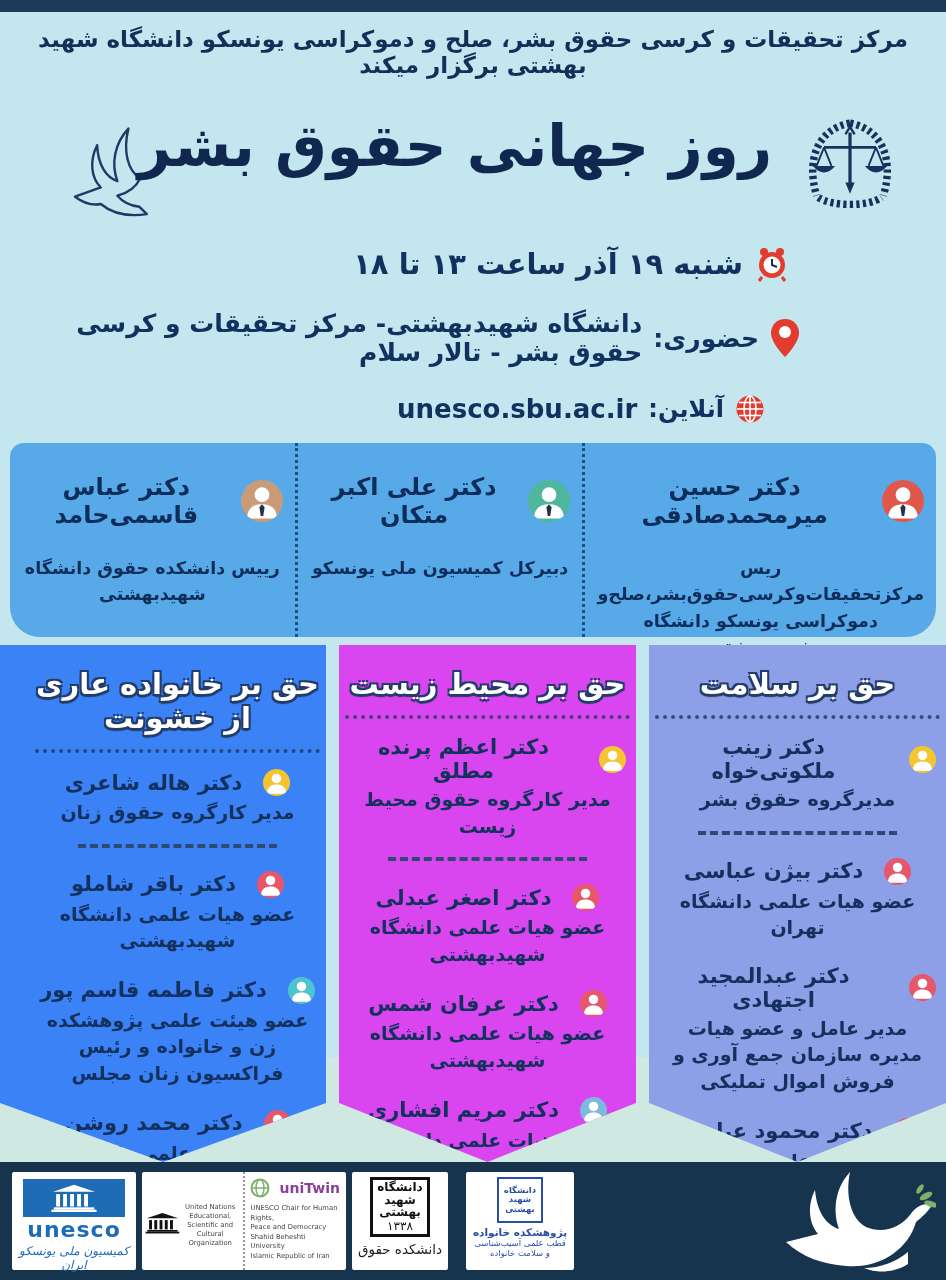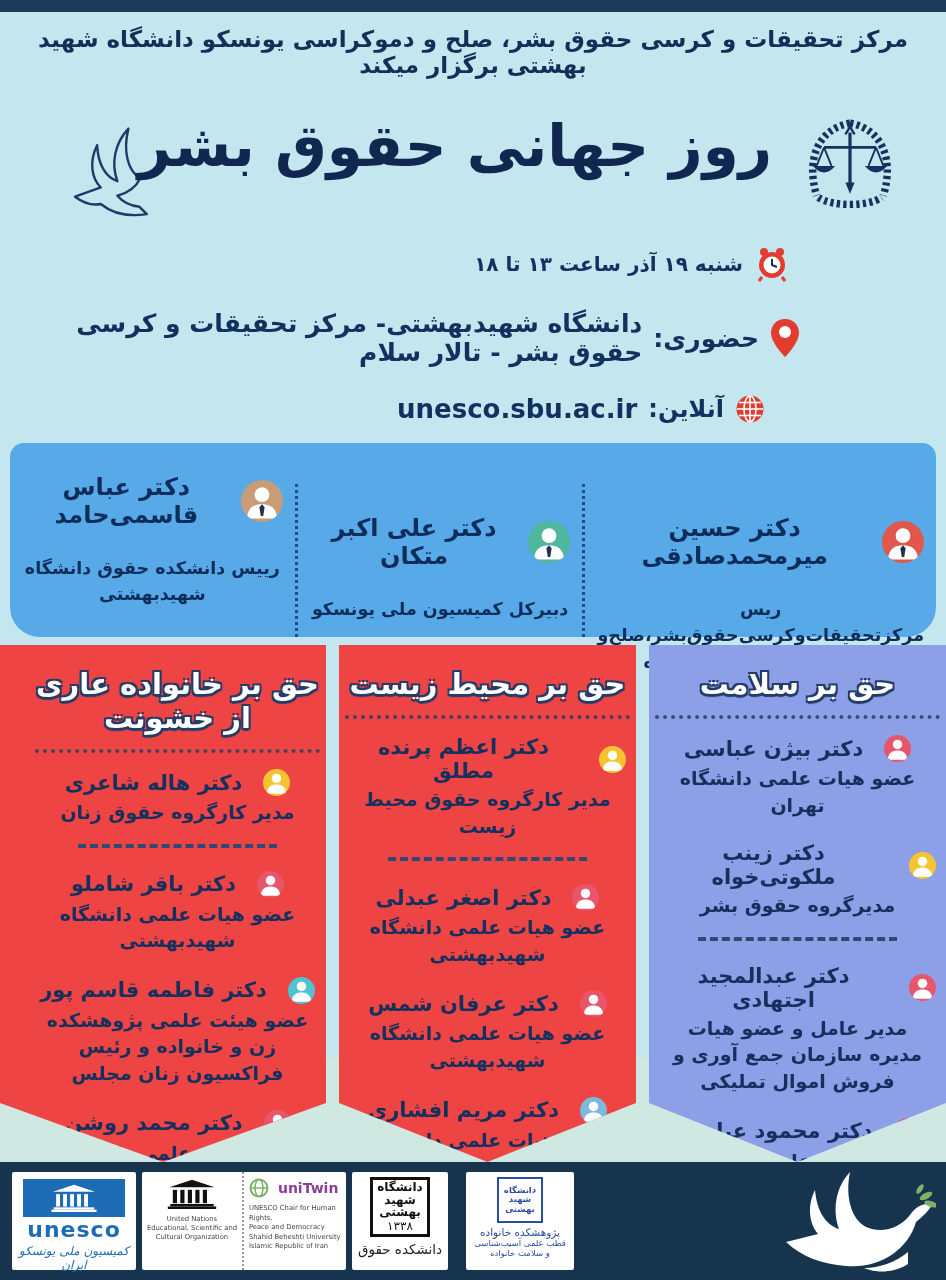--- a/index.html
+++ b/index.html
@@ -10,30 +10,30 @@
             font-size:23px;font-weight:bold;color:#132f58;}
   
   .dove-outline{position:absolute;left:64px;top:118px;width:92px;height:104px;}
   .main-title{position:absolute;top:112px;left:0;width:100%;text-align:center;
               font-size:58px;font-weight:bold;color:#10284f;transform:translateX(-18px);}
   .scales{position:absolute;right:40px;top:114px;width:112px;height:102px;}
   
   .info-block{position:absolute;top:246px;right:146px;display:flex;flex-direction:column;
               align-items:flex-start;color:#12315f;font-weight:bold;}
   .info-row{display:flex;align-items:center;gap:11px;margin-bottom:27px;}
-  .row-datetime{font-size:20px;margin-right:10px;}
+  .row-datetime{font-size:29px;margin-right:10px;}
   .row-location{font-size:25px;}
   .row-online{font-size:24px;margin-right:35px;}
   .row-online .url{direction:ltr;font-size:26px;}
   .info-row svg{flex:0 0 auto;}
   
   .keynote-panel{position:absolute;top:443px;left:10px;right:10px;height:194px;background:#57a9e7;
                  border-radius:14px 14px 30px 30px;display:flex;}
   .kcol{flex:1;padding:30px 12px 12px;text-align:center;}
-  .kcol:not(:last-child){border-left:3px dotted #1d4f85;margin-top:41px;}
+  .kcol:not(:last-child){border-left:3px dotted #1d4f85;}
   .khead{display:flex;justify-content:center;align-items:center;gap:10px;margin-bottom:26px;}
   .avatar{border-radius:50%;display:inline-flex;overflow:hidden;flex:0 0 auto;}
   .avatar svg{width:100%;height:100%;}
   .av-lg{width:42px;height:42px;}
   .av-sm{width:27px;height:27px;}
   .kname{font-size:24px;font-weight:bold;color:#0f2d5a;}
   .krole{font-size:17.5px;font-weight:bold;color:#0f2d5a;line-height:1.5;}
   
   .mint{position:absolute;top:1058px;left:0;width:100%;height:104px;background:#cfe9e2;}
   .tracks{position:absolute;top:645px;left:0;width:100%;height:517px;display:flex;gap:13px;}
@@ -50,38 +50,38 @@
   .sp-div{width:72%;margin:18px auto 2px;border-bottom:4px dashed #2e4a74;}
   
   .footer{position:absolute;top:1162px;left:0;width:100%;height:118px;background:#17344f;direction:ltr;}
   .fcard{position:absolute;top:10px;background:#fff;border-radius:2px;box-sizing:border-box;}
   .card-unesco{left:12px;width:124px;height:98px;text-align:center;}
   .u-box{margin:7px auto 2px;width:102px;height:38px;background:#1e6cb5;display:flex;
          align-items:center;justify-content:center;}
   .u-word{font-size:22px;font-weight:bold;color:#1e6cb5;letter-spacing:1px;line-height:1;}
   .u-fa{font-size:12px;color:#1e6cb5;font-style:italic;margin-top:3px;direction:rtl;}
   .card-chair{left:142px;width:204px;height:98px;display:flex;}
-  .c2-left{flex:1.02;padding:7px 3px 4px;display:flex;flex-direction:column;align-items:center;
+  .c2-left{flex:1.02;padding:7px 3px 4px;display:flex;flex-direction:row;align-items:center;
            border-right:2px dotted #999;}
   .c2-small{font-size:6.8px;color:#444;text-align:center;line-height:1.35;margin-top:6px;}
   .c2-right{flex:1;padding:6px 5px 4px;}
   .unitwin-row{display:flex;align-items:center;gap:9px;margin-bottom:6px;}
   .unitwin{font-size:14px;font-weight:bold;color:#8a3f98;}
   .c2-small-l{font-size:6.8px;color:#444;text-align:left;line-height:1.4;}
   .card-law{left:352px;width:96px;height:98px;text-align:center;}
   .seal-dark{margin:5px auto 4px;width:60px;height:60px;border:3px solid #111;display:flex;
              flex-direction:column;align-items:center;justify-content:center;box-sizing:border-box;direction:rtl;}
   .seal-dark .t{font-size:12px;line-height:1.05;font-weight:bold;color:#111;}
   .seal-dark .y{font-size:12px;color:#111;}
   .law{font-size:13.5px;color:#222;direction:rtl;}
   .card-family{left:466px;width:108px;height:98px;text-align:center;color:#2a4fa2;direction:rtl;}
   .seal-blue{margin:5px auto 3px;width:46px;height:46px;border:2px solid #2a4fa2;display:flex;
              align-items:center;justify-content:center;box-sizing:border-box;}
   .seal-blue .t{font-size:8.5px;line-height:1.1;font-weight:bold;color:#2a4fa2;}
-  .fam1{font-size:10.5px;font-weight:normal;}
+  .fam1{font-size:10.5px;font-weight:bold;}
   .fam2{font-size:8.5px;}
   .dove-footer{position:absolute;right:10px;top:0;width:160px;height:118px;}
 </style>
 </head>
 <body>
 
 <div class="poster">
 
   <div class="topbar"></div>
 
@@ -192,54 +192,54 @@
 
   <div class="mint"></div>
 
   <div class="tracks">
   <section class="track-col" style="background: rgb(141, 159, 230);">
     <h2 class="track-title">حق بر سلامت</h2>
     <div class="track-dots"></div>
     <div class="track-speakers">
   <div class="sp-item">
     <div class="sp-head">
-      <span class="avatar av-sm" style="background: rgb(232, 86, 107);">
-        <svg viewBox="0 0 24 24">
-          <circle cx="12" cy="8.4" r="4.2" fill="#fff"></circle>
-          <path d="M3.5,22 C3.5,15.6 7.8,13.8 12,13.8 C16.2,13.8 20.5,15.6 20.5,22 Z" fill="#fff"></path>
-        </svg>
-      </span>
-      <span class="sp-name">دکتر  بیژن عباسی</span>
-    </div>
-    <div class="sp-role">عضو هیات علمی دانشگاه تهران</div>
-
-  </div>
-
-  <div class="sp-item">
-    <div class="sp-head">
       <span class="avatar av-sm" style="background: rgb(245, 197, 49);">
         <svg viewBox="0 0 24 24">
           <circle cx="12" cy="8.4" r="4.2" fill="#fff"></circle>
           <path d="M3.5,22 C3.5,15.6 7.8,13.8 12,13.8 C16.2,13.8 20.5,15.6 20.5,22 Z" fill="#fff"></path>
         </svg>
       </span>
       <span class="sp-name">دکتر زینب ملکوتی‌خواه</span>
     </div>
     <div class="sp-role">مدیرگروه حقوق بشر</div>
     <div class="sp-div"></div>
   </div>
 
   <div class="sp-item">
     <div class="sp-head">
       <span class="avatar av-sm" style="background: rgb(232, 86, 107);">
         <svg viewBox="0 0 24 24">
           <circle cx="12" cy="8.4" r="4.2" fill="#fff"></circle>
           <path d="M3.5,22 C3.5,15.6 7.8,13.8 12,13.8 C16.2,13.8 20.5,15.6 20.5,22 Z" fill="#fff"></path>
         </svg>
       </span>
+      <span class="sp-name">دکتر  بیژن عباسی</span>
+    </div>
+    <div class="sp-role">عضو هیات علمی دانشگاه تهران</div>
+
+  </div>
+
+  <div class="sp-item">
+    <div class="sp-head">
+      <span class="avatar av-sm" style="background: rgb(232, 86, 107);">
+        <svg viewBox="0 0 24 24">
+          <circle cx="12" cy="8.4" r="4.2" fill="#fff"></circle>
+          <path d="M3.5,22 C3.5,15.6 7.8,13.8 12,13.8 C16.2,13.8 20.5,15.6 20.5,22 Z" fill="#fff"></path>
+        </svg>
+      </span>
       <span class="sp-name">دکتر عبدالمجید اجتهادی</span>
     </div>
     <div class="sp-role">مدیر عامل و عضو هیات مدیره سازمان جمع آوری و فروش اموال تملیکی</div>
 
   </div>
 
   <div class="sp-item">
     <div class="sp-head">
       <span class="avatar av-sm" style="background: rgb(232, 86, 107);">
         <svg viewBox="0 0 24 24">
@@ -248,21 +248,21 @@
         </svg>
       </span>
       <span class="sp-name">دکتر  محمود عباسی</span>
     </div>
     <div class="sp-role">عضو هیات علمی دانشگاه علوم پزشکی شهید بهشتی</div>
 
   </div>
 </div>
   </section>
 
-  <section class="track-col" style="background: #ef4444;">
+  <section class="track-col" style="background: #d946ef;">
     <h2 class="track-title">حق بر محیط زیست</h2>
     <div class="track-dots"></div>
     <div class="track-speakers">
   <div class="sp-item">
     <div class="sp-head">
       <span class="avatar av-sm" style="background: rgb(245, 197, 49);">
         <svg viewBox="0 0 24 24">
           <circle cx="12" cy="8.4" r="4.2" fill="#fff"></circle>
           <path d="M3.5,22 C3.5,15.6 7.8,13.8 12,13.8 C16.2,13.8 20.5,15.6 20.5,22 Z" fill="#fff"></path>
         </svg>
@@ -310,21 +310,21 @@
         </svg>
       </span>
       <span class="sp-name">دکتر مریم افشاری</span>
     </div>
     <div class="sp-role">عضو هیات علمی دانشگاه</div>
 
   </div>
 </div>
   </section>
 
-  <section class="track-col" style="background: #ef4444; padding-left: 29px;">
+  <section class="track-col" style="background: #3b82f6; padding-left: 29px;">
     <h2 class="track-title">حق بر خانواده عاری از خشونت</h2>
     <div class="track-dots"></div>
     <div class="track-speakers">
   <div class="sp-item">
     <div class="sp-head">
       <span class="avatar av-sm" style="background: rgb(245, 197, 49);">
         <svg viewBox="0 0 24 24">
           <circle cx="12" cy="8.4" r="4.2" fill="#fff"></circle>
           <path d="M3.5,22 C3.5,15.6 7.8,13.8 12,13.8 C16.2,13.8 20.5,15.6 20.5,22 Z" fill="#fff"></path>
         </svg>

